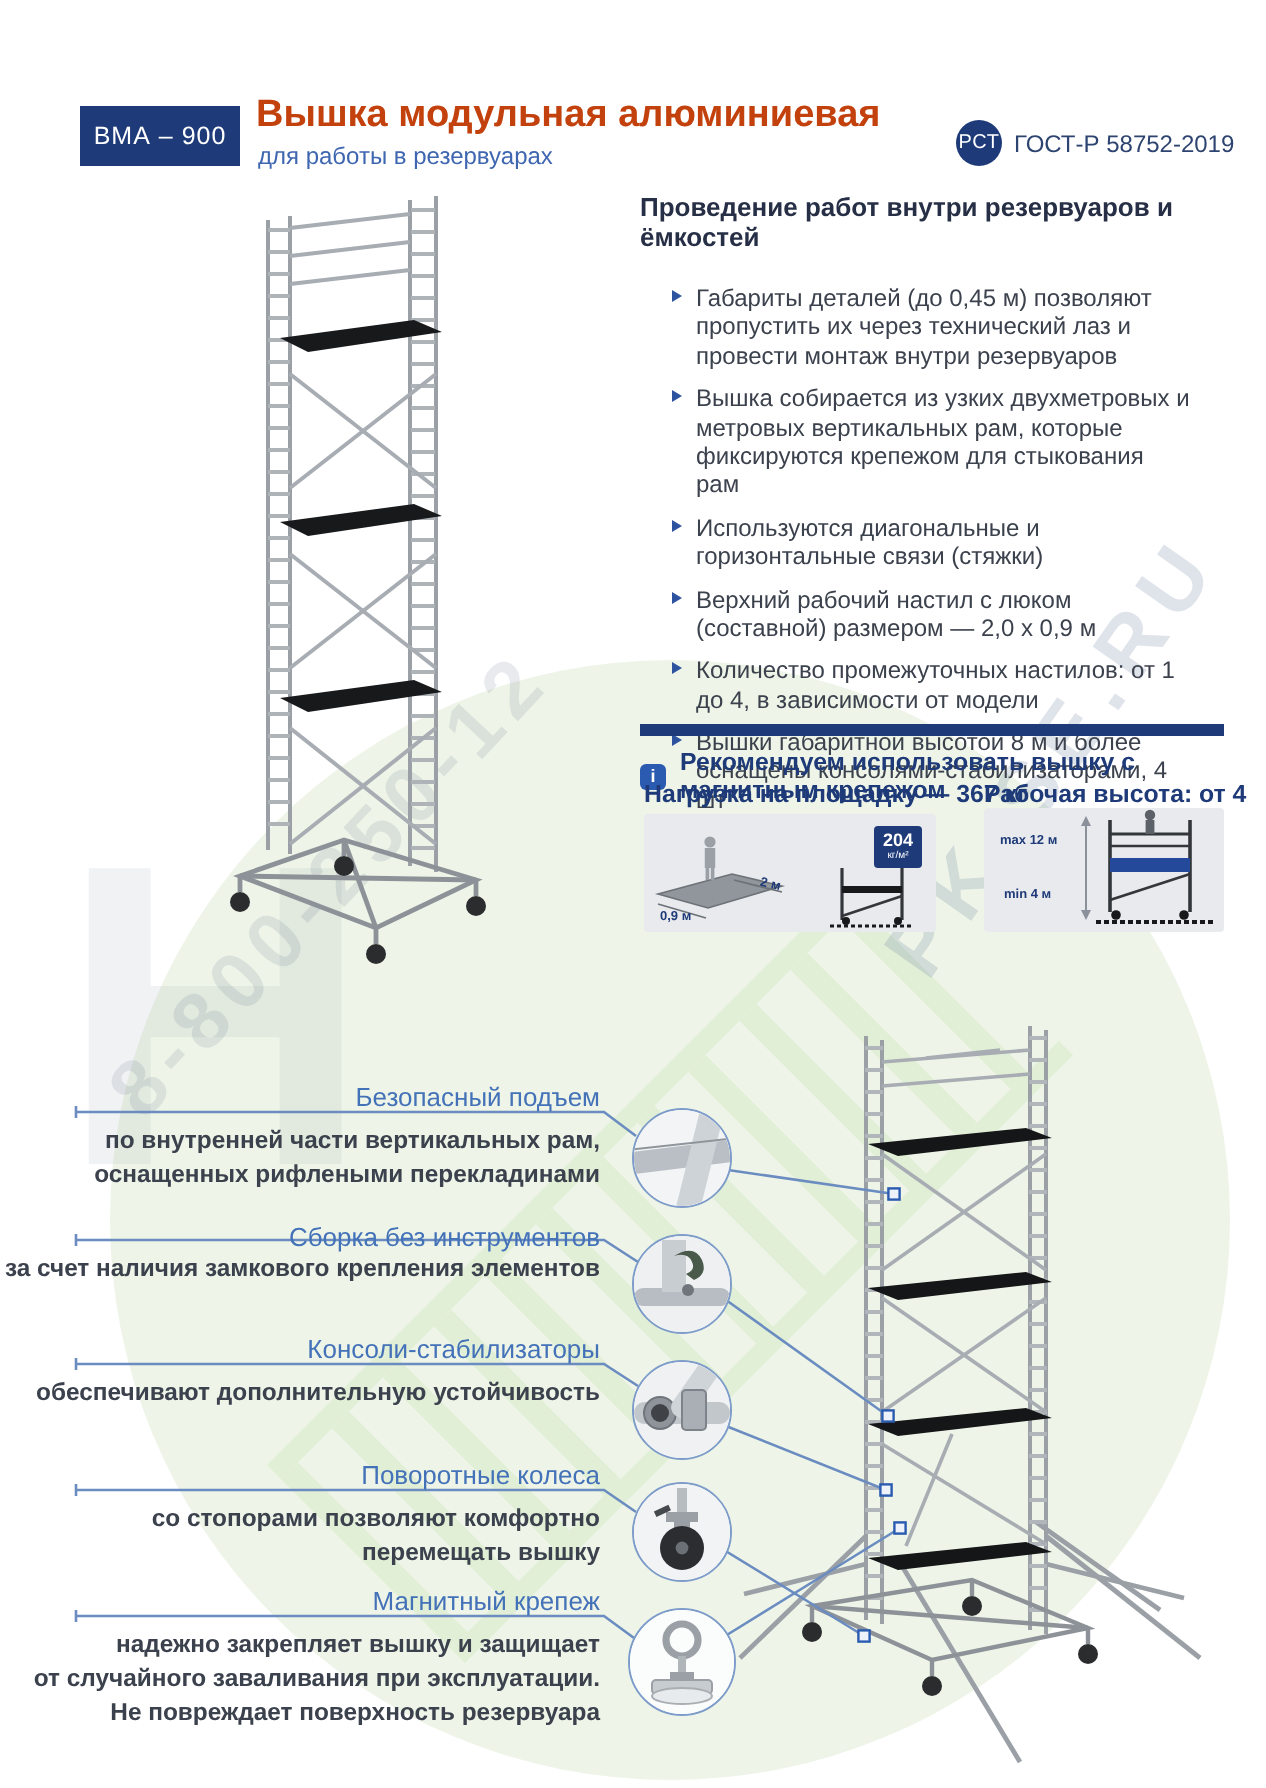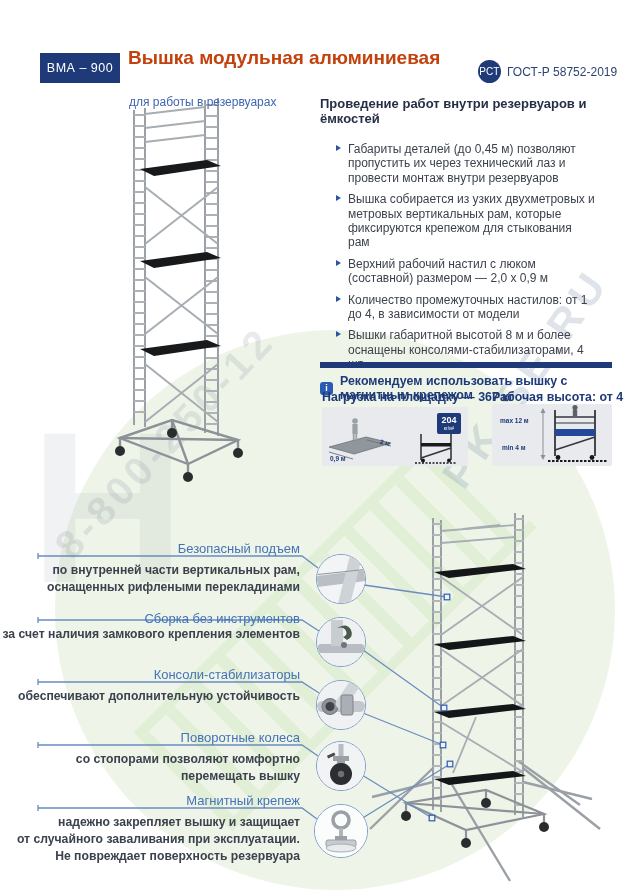--- a/index.html
+++ b/index.html
@@ -12,21 +12,21 @@
     background:repeating-linear-gradient(to right,#e2efd7 0 12px,transparent 12px 36px);
     border-top:10px solid #e2efd7;border-bottom:10px solid #e2efd7;}
   .wm-phone{left:-20px;top:340px;width:520px;transform:rotate(-47deg);font-size:40px;font-weight:bold;
     color:rgba(110,125,150,0.16);letter-spacing:5px;white-space:nowrap;}
   .wm-site{left:380px;top:320px;width:340px;transform:rotate(-55deg);font-size:42px;font-weight:bold;
     color:rgba(95,115,150,0.20);letter-spacing:7px;white-space:nowrap;}
   .wm-letters{left:30px;top:400px;font-size:215px;font-weight:bold;color:rgba(140,150,162,0.12);line-height:1;}
   
   .badge{left:40px;top:53px;width:80px;height:30px;background:#1e3a78;color:#fff;display:flex;align-items:center;justify-content:center;font-size:12.5px;letter-spacing:0.5px;z-index:3;}
   .title{left:128px;top:47px;font-size:19px;font-weight:bold;color:#c2410c;z-index:3;}
-  .subtitle{left:129px;top:71px;font-size:12px;color:#3f66b0;z-index:3;margin-top:24px;}
+  .subtitle{left:129px;top:71px;font-size:12px;color:#3f66b0;z-index:3;}
   .cert{left:478px;top:60px;display:flex;align-items:center;gap:6px;z-index:3;}
   .cert-mark{width:23px;height:23px;border-radius:50%;background:#1e3a78;color:#fff;display:flex;align-items:center;justify-content:center;font-size:10px;font-weight:normal;letter-spacing:0.3px;}
   .cert-text{font-size:12px;color:#2e4470;font-weight:500;}
   
   .rcol{left:320px;top:96px;width:292px;z-index:3;}
   .rcol h3{margin:0 0 12px 0;font-size:13px;color:#262f45;}
   .blist{list-style:none;margin:16px;padding:0;}
   .blist li{display:flex;gap:7px;margin-bottom:7px;font-size:12px;line-height:1.2;color:#3c424d;}
   .arrow{width:0;height:0;border-left:5px solid #2d53a0;border-top:3.5px solid transparent;border-bottom:3.5px solid transparent;margin-top:3px;flex:none;}
   .divider{left:320px;top:362px;width:292px;height:6px;background:#1e3a78;z-index:3;}
@@ -112,20 +112,24 @@
     <li>
         <span class="arrow"></span>
         <span>Габариты деталей (до 0,45 м) позволяют пропустить их через технический лаз и провести монтаж внутри резервуаров</span>
       </li>
     <li>
         <span class="arrow"></span>
         <span>Вышка собирается из узких двухметровых и метровых вертикальных рам, которые фиксируются крепежом для стыкования рам</span>
       </li>
     <li>
         <span class="arrow"></span>
+        <span>Используются диагональные и горизонтальные связи (стяжки)</span>
+      </li>
+    <li>
+        <span class="arrow"></span>
         <span>Верхний рабочий настил с люком (составной) размером — 2,0 х 0,9 м</span>
       </li>
     <li>
         <span class="arrow"></span>
         <span>Количество промежуточных настилов: от 1 до 4, в зависимости от модели</span>
       </li>
     <li>
         <span class="arrow"></span>
         <span>Вышки габаритной высотой 8 м и более оснащены консолями-стабилизаторами, 4 шт</span>
       </li>

